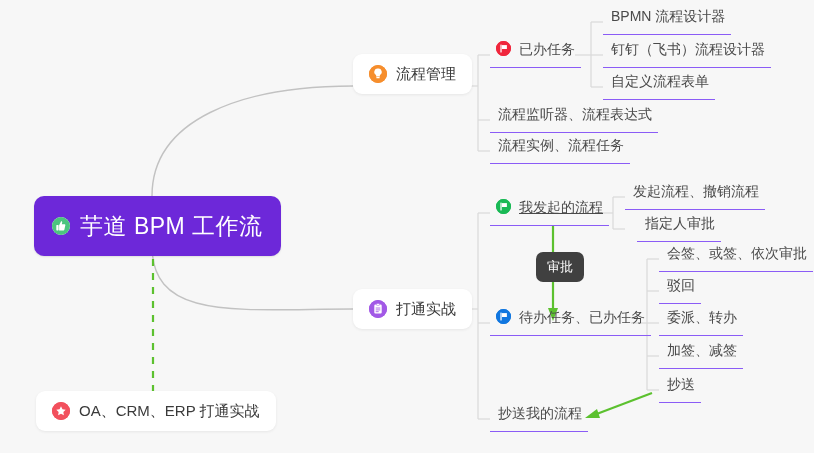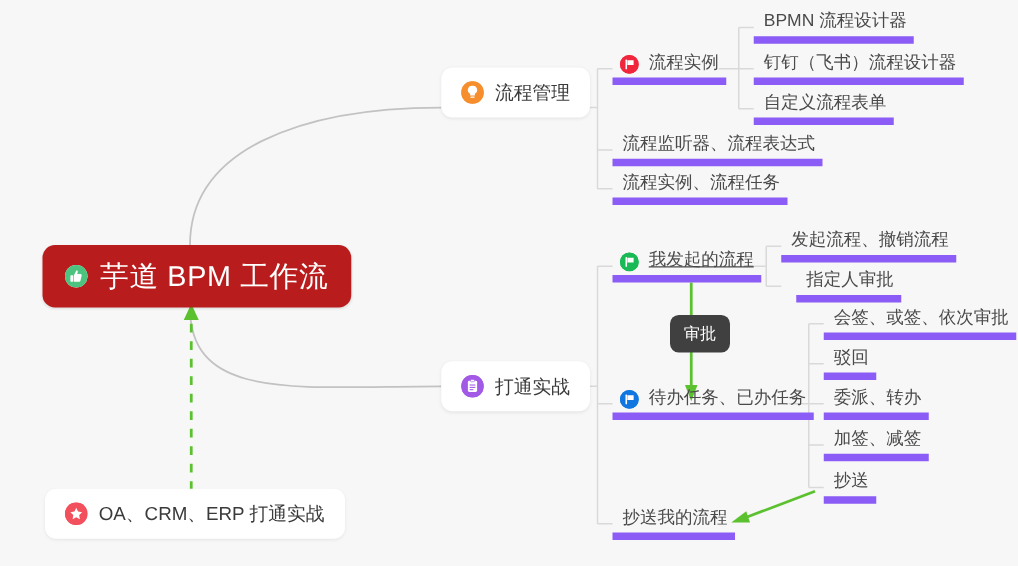--- a/index.html
+++ b/index.html
@@ -31,24 +31,24 @@
   }
   .node {
     position: absolute;
     box-sizing: border-box;
     display: flex;
     align-items: center;
     white-space: nowrap;
   }
   
   .root {
-    background: #b91c1c;
+    background: #6d28d9;
     border-radius: 10px;
     padding: 0 18px;
-    height: 50px;
+    height: 60px;
     color: #ffffff;
     font-size: 23px;
     letter-spacing: 0.5px;
     box-shadow: 0 1px 2px rgba(0,0,0,0.10);
   }
   .root .label { margin-left: 10px; }
 
   
   .card {
     background: #ffffff;
@@ -60,22 +60,22 @@
     box-shadow: 0 1px 3px rgba(0,0,0,0.07);
   }
   .card .label { margin-left: 9px; }
 
   
   .leaf {
     font-size: 14px;
     color: #4a4a4a;
     height: 27px;
     padding: 0 6px 0 8px;
-    border-bottom: 6px solid #8b5cf6;
-    align-items: flex-end;
+    border-bottom: 1px solid #8b5cf6;
+    align-items: flex-start;
     padding-bottom: 3px;
   }
   .leaf.with-icon { padding-left: 6px; }
   .leaf .label { margin-left: 8px; }
   .leaf.plain .label { margin-left: 0; }
 
   
   .tag {
     background: #404040;
     color: #ffffff;
@@ -205,21 +205,21 @@
   </div>
 
   <div class="node leaf with-icon" style="left:490px; top:41px;">
     <span class="icon sm icon-flag-red">
       <svg width="15" height="15" viewBox="0 0 15 15">
         <circle cx="7.5" cy="7.5" r="7.5" fill="#f0263c"></circle>
         <rect x="4.4" y="3.6" width="1.25" height="7.8" rx="0.5" fill="#ffffff"></rect>
         <path d="M5.9 4.1 L10.9 4.1 L10.9 8 L5.9 8 Z" fill="#ffffff"></path>
       </svg>
     </span>
-    <span class="label">流程实例</span>
+    <span class="label">已办任务</span>
   </div>
 
   <div class="node leaf plain" style="left:490px; top:106px;">
     <span class="label">流程监听器、流程表达式</span>
   </div>
 
   <div class="node leaf plain" style="left:490px; top:137px;">
     <span class="label">流程实例、流程任务</span>
   </div>
 

